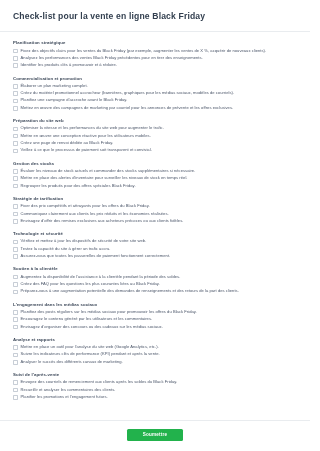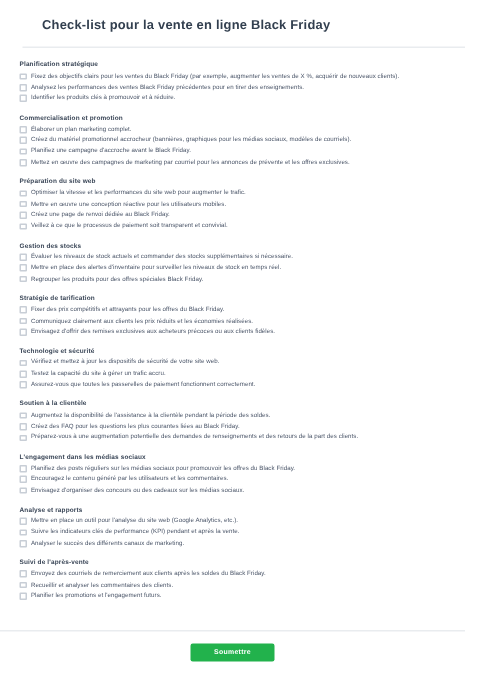--- a/index.html
+++ b/index.html
@@ -18,21 +18,20 @@
     width: 310px;
     height: 451px;
     background: #ffffff;
     display: flex;
     flex-direction: column;
   }
   .header {
     padding: 11px 13px 10px 13px;
     border-bottom: 1px solid #e9ecef;
     flex: 0 0 auto;
-    margin-left: 15px;
   }
   .page-title {
     font-size: 8.6px;
     font-weight: bold;
     color: #323f4f;
     letter-spacing: 0.15px;
     line-height: 1.2;
   }
   .form-body {
     flex: 1 1 auto;

